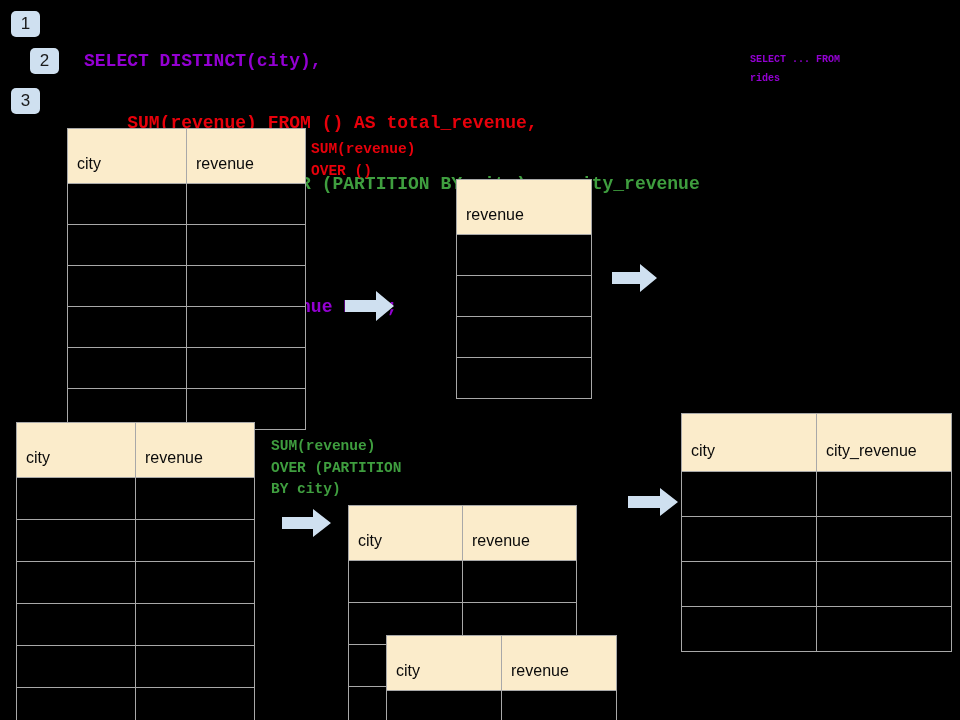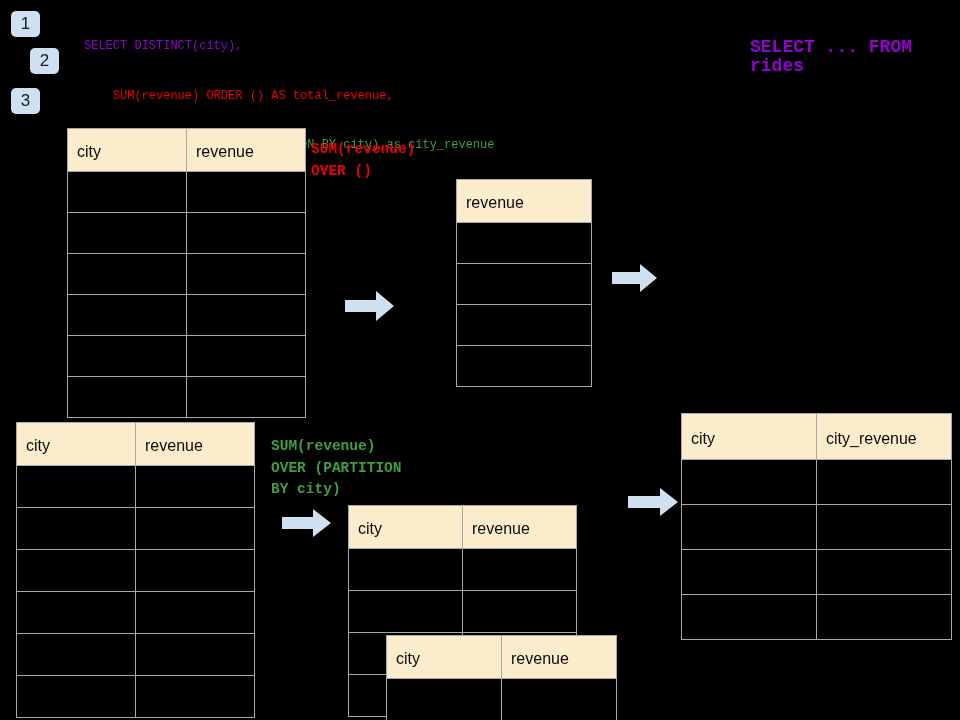--- a/index.html
+++ b/index.html
@@ -27,65 +27,66 @@
     line-height: 26px;
     text-align: center;
     width: 29px;
     height: 26px;
   }
 
   
   .sql {
     position: absolute;
     font-family: "Liberation Mono", monospace;
-    font-size: 12px;
-    font-weight: normal;
+    font-size: 18px;
+    font-weight: bold;
     letter-spacing: 0px;
     white-space: pre;
   }
   .sql-line { height: 21.5px; }
   .c-purple { color: #9400d3; }
   .c-red    { color: #e8000b; }
   .c-green  { color: #3f9e3f; }
 
   
   .annot {
     position: absolute;
     font-family: "Liberation Mono", monospace;
     font-size: 14.5px;
     font-weight: bold;
     white-space: pre;
     line-height: 21.5px;
   }
   .annot-small {
     position: absolute;
     font-family: "Liberation Mono", monospace;
-    font-size: 18px;
+    font-size: 10px;
     font-weight: bold;
     white-space: pre;
     line-height: 19px;
     color: #9400d3;
+    margin-top: 12px;
   }
 
   
   .tbl {
     position: absolute;
     border-collapse: collapse;
     table-layout: fixed;
     background: #000000;
     border: 1px solid #a8a8a8;
   }
   .tbl th {
     background: #fbeccb;
     color: #0a0a0a;
     font-family: "Liberation Sans", sans-serif;
     font-size: 16px;
     font-weight: normal;
     text-align: left;
-    padding: 4px 0 0 9px;
+    padding: 16px 0 0 9px;
     border: 1px solid #a8a8a8;
   }
   .tbl td {
     background: #000000;
     border: 1px solid #a8a8a8;
     padding: 0;
   }
 
   
   .arrow {
@@ -97,21 +98,21 @@
 <body>
 
 <div id="canvas">
 
   <div class="badge" style="left:11px; top:11px;">1</div>
   <div class="badge" style="left:30px; top:48px;">2</div>
   <div class="badge" style="left:11px; top:88px;">3</div>
 
   <div class="sql" style="left:84px; top:11px;">
     <div class="sql-line c-purple">SELECT DISTINCT(city),</div>
-    <div class="sql-line c-red">    SUM(revenue) ORDER () AS total_revenue,</div>
+    <div class="sql-line c-red">    SUM(revenue) FROM () AS total_revenue,</div>
     <div class="sql-line c-green">    SUM(revenue) OVER (PARTITION BY city) as city_revenue</div>
     <div class="sql-line c-purple">  FROM rides</div>
     <div class="sql-line c-purple">  ORDER by city_revenue DESC;</div>
   </div>
 
   <div class="annot-small" style="left:750px; top:38px;">SELECT ... FROM
 rides</div>
 
   <div class="annot c-red" style="left:311px; top:139px;">SUM(revenue)
 OVER ()</div>

